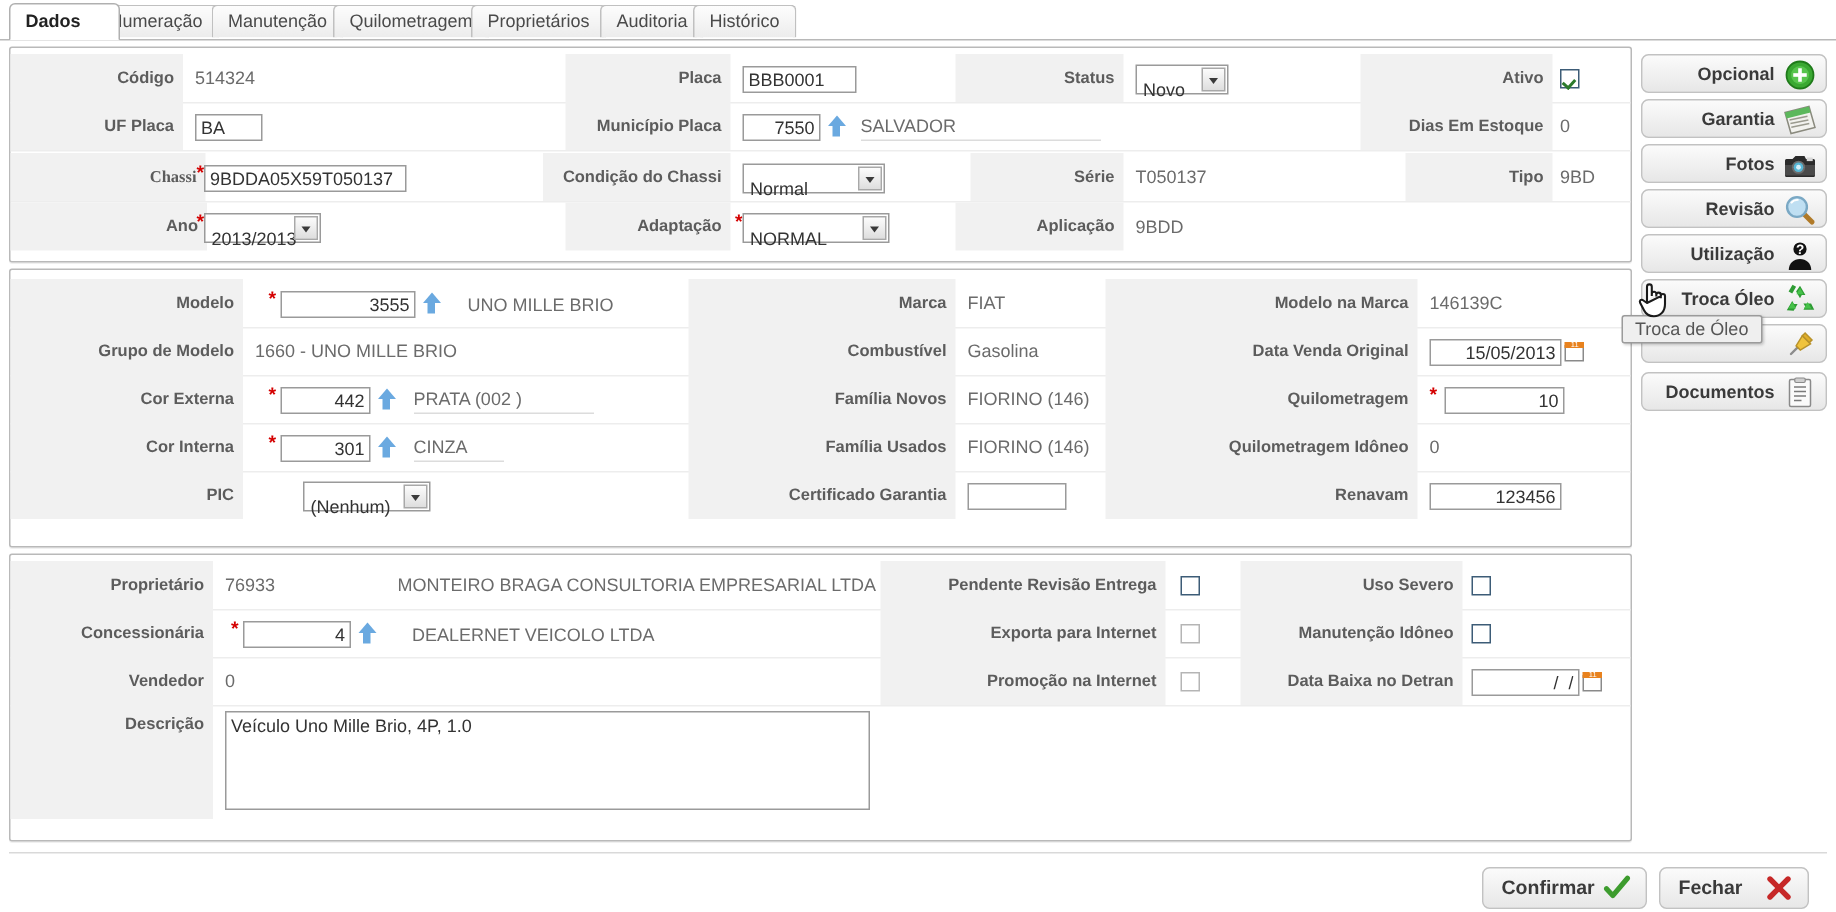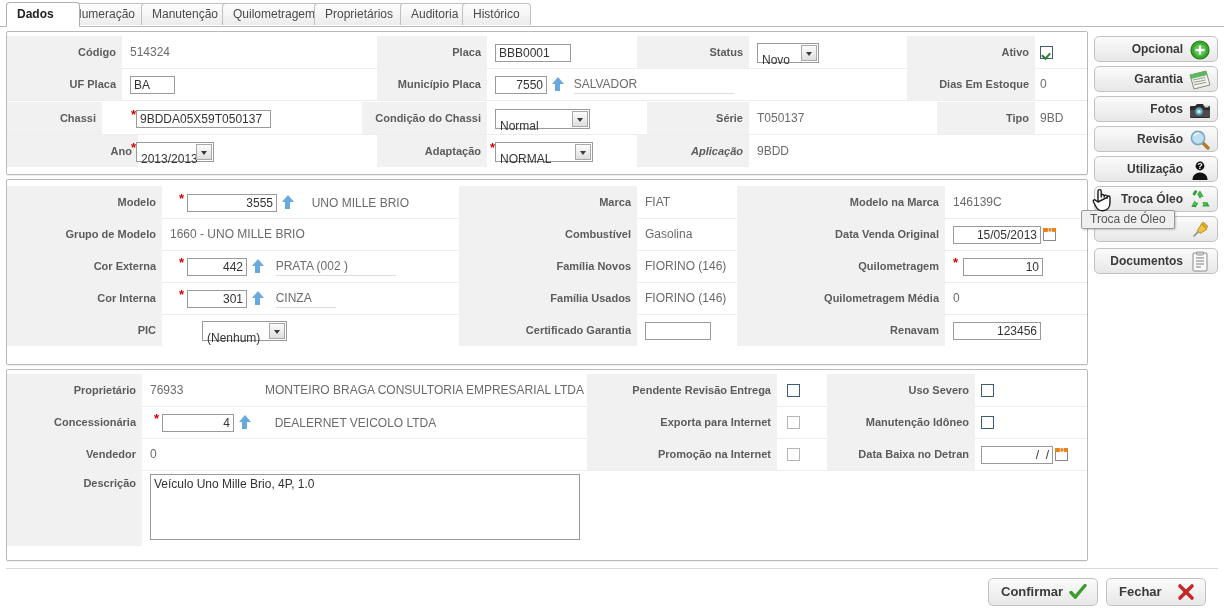--- a/index.html
+++ b/index.html
@@ -184,21 +184,21 @@
       <div class="fld" style="left:488px;width:400px;">
         <input class="t num" style="width: 52px;" value="7550">
         <span class="uparrow"></span>
         <span class="desc-ul" style="margin-left:6px;min-width:160px;">SALVADOR</span>
       </div>
       <div class="lbl" style="left:900px;width:128px;">Dias Em Estoque</div>
       <div class="fld ro" style="left:1033px;width:44px;">0</div>
     </div>
 
     <div class="row" style="top:70px;">
-      <div class="lbl" style="left:0;width:95px;">Chassi</div>
+      <div class="lbl" style="left:0;width:130px;font-family:Liberation Serif, serif;">Chassi</div>
       <div class="fld" style="left:123px;width:250px;">
         <span class="req" style="left:1px;">*</span>
         <input class="t" style="width: 135px; margin-left: 6px;" value="9BDDA05X59T050137">
       </div>
       <div class="lbl" style="left:355px;width:125px;">Condição do Chassi</div>
       <div class="fld" style="left:488px;width:160px;">
         <span class="selbox" style="width:95px;">
           <span class="txt">Normal</span>
           <span class="arw"></span>
         </span>
@@ -219,21 +219,21 @@
         </span>
       </div>
       <div class="lbl" style="left:370px;width:110px;">Adaptação</div>
       <div class="fld" style="left:488px;width:160px;">
         <span class="req" style="left:-5px;">*</span>
         <span class="selbox" style="width:98px;">
           <span class="txt">NORMAL</span>
           <span class="arw"></span>
         </span>
       </div>
-      <div class="lbl" style="left:630px;width:112px;font-style:italic;">Aplicação</div>
+      <div class="lbl" style="left:630px;width:112px;">Aplicação</div>
       <div class="fld ro" style="left:750px;width:160px;">9BDD</div>
     </div>
   </div>
 
   <div class="panel" id="panel2">
 
     <div class="row" style="top:6px;">
       <div class="lbl" style="left:0;width:155px;">Modelo</div>
       <div class="fld" style="left:163px;width:280px;">
         <span class="req" style="left:9px;">*</span>
@@ -279,21 +279,21 @@
     <div class="row" style="top:102px;">
       <div class="lbl" style="left:0;width:155px;">Cor Interna</div>
       <div class="fld" style="left:163px;width:280px;">
         <span class="req" style="left:9px;">*</span>
         <input class="t num" style="width: 60px; margin-left: 17px;" value="301">
         <span class="uparrow"></span>
         <span class="desc-ul" style="margin-left:8px;min-width:60px;">CINZA</span>
       </div>
       <div class="lbl" style="left:452px;width:178px;">Família Usados</div>
       <div class="fld ro" style="left:638px;width:160px;">FIORINO (146)</div>
-      <div class="lbl" style="left:730px;width:208px;">Quilometragem Média</div>
+      <div class="lbl" style="left:730px;width:208px;">Quilometragem Idôneo</div>
       <div class="fld ro" style="left:946px;width:130px;">0</div>
     </div>
 
     <div class="row last" style="top:134px;">
       <div class="lbl" style="left:0;width:155px;">PIC</div>
       <div class="fld" style="left:163px;width:280px;">
         <span class="selbox" style="width:85px;margin-left:32px;">
           <span class="txt">(Nenhum)</span>
           <span class="arw"></span>
         </span>

